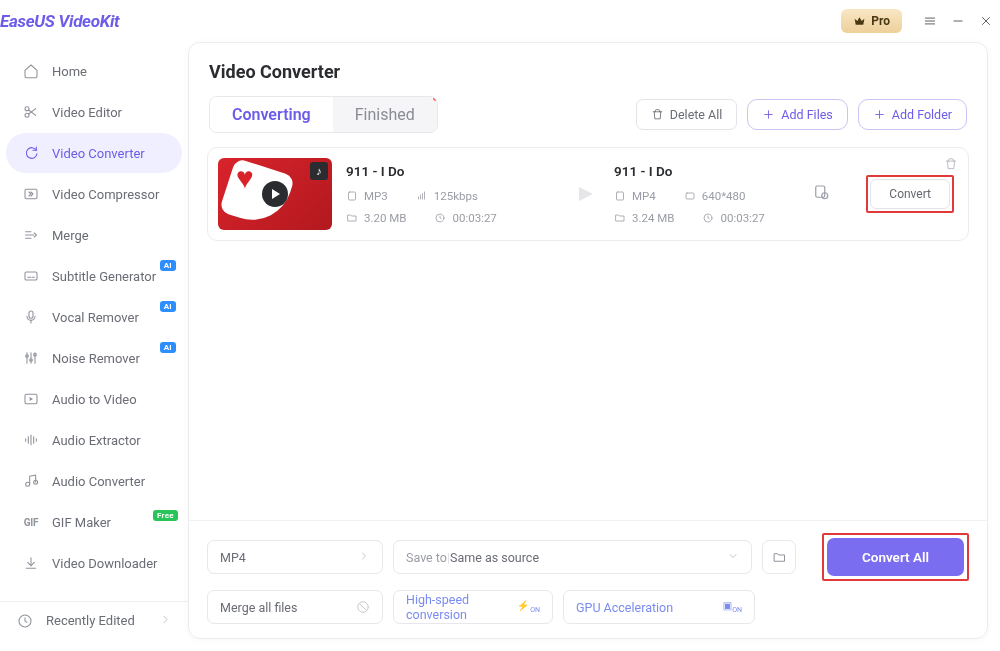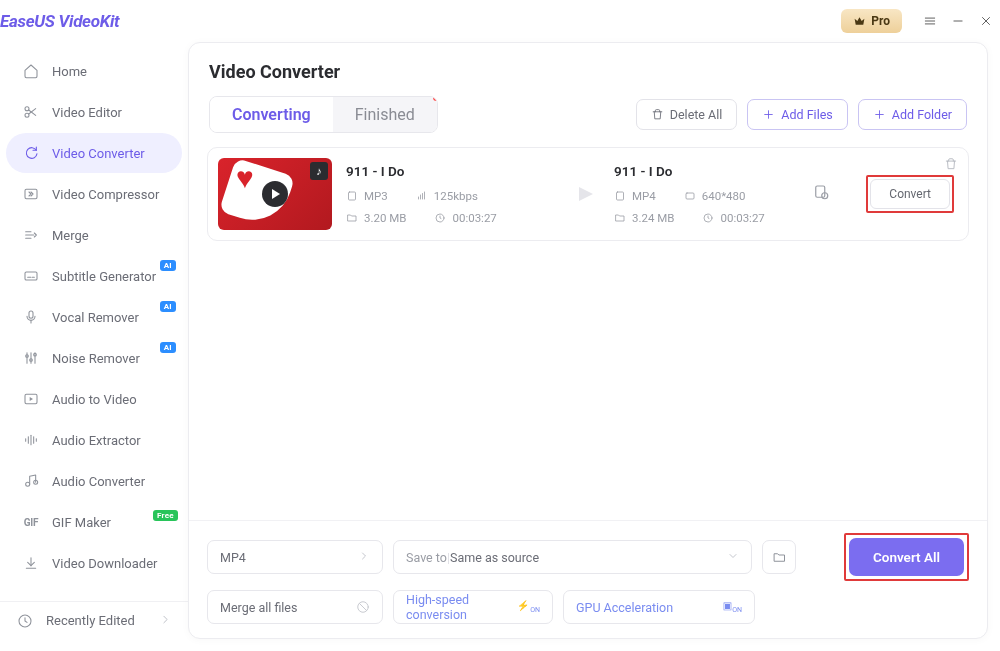--- a/index.html
+++ b/index.html
@@ -28,21 +28,21 @@
 .main { position:absolute; left:188px; top:42px; right:12px; bottom:12px; background:#fff; border:1px solid #ececf0; border-radius:12px; box-shadow:0 1px 8px rgba(0,0,0,0.03); display:flex; flex-direction:column; }
 .m-head { padding:18px 20px 0; }
 .m-title { font-size:18px; font-weight:700; color:#2b2c30; margin-bottom:14px; }
 .m-bar { display:flex; align-items:center; gap:10px; }
 .tabs { display:flex; border:1px solid #e7e7ec; border-radius:8px; overflow:hidden; position:relative; }
 .tab { padding:8px 22px; font-size:16px; color:#8a8c94; cursor:pointer; background:#f5f5f8; position:relative; }
 .tab.active { background:#fff; color:#6d5ce8; font-weight:600; }
 .tab .dot { position:absolute; top:-3px; right:-3px; width:7px; height:7px; background:#ff4a4a; border-radius:50%; }
 .m-bar-sp { flex:1; }
 .hbtn { display:flex; align-items:center; gap:6px; border:1px solid #e3e3e9; border-radius:7px; padding:7px 14px; font-size:12.5px; color:#6b6d76; cursor:pointer; background:#fff; }
-.hbtn.purple { border-color:#c9c4f3; color:#6d5ce8; }
+.hbtn.purple { border-color:#c9c4f3; color:#6d5ce8;border-radius:10px; }
 .hbtn svg { width:13px; height:13px; }
 
 .list { flex:1; padding:14px 18px; overflow:auto; }
 .item { border:1px solid #ececf0; border-radius:10px; padding:10px 14px 10px 10px; display:flex; align-items:center; gap:14px; position:relative; }
 .thumb { width:114px; height:72px; border-radius:6px; background:linear-gradient(135deg,#d9232b,#b2191f); position:relative; overflow:hidden; flex-shrink:0; }
 .thumb::before { content:""; position:absolute; left:8px; top:8px; width:62px; height:56px; background:#fff; border-radius:10px 10px 40px 10px; transform:rotate(18deg); }
 .thumb::after { content:"♥"; position:absolute; left:18px; top:2px; font-size:30px; color:#d9232b; }
 .music-badge { position:absolute; right:4px; top:4px; width:18px; height:18px; background:#2b2c30; border-radius:3px; display:flex; align-items:center; justify-content:center; color:#fff; font-size:11px; }
 .play { position:absolute; left:50%; top:50%; transform:translate(-50%,-50%); width:26px; height:26px; background:#2b2c30; border-radius:50%; display:flex; align-items:center; justify-content:center; }
 .play::after { content:""; border-style:solid; border-width:5px 0 5px 8px; border-color:transparent transparent transparent #fff; margin-left:2px; }
@@ -69,21 +69,21 @@
 .sel.save .lbl { color:#9a9da5; }
 .sel.save .sep { color:#e0e0e5; }
 .sel .chev { margin-left:auto; color:#b5b8c0; }
 .iconbtn { width:34px; height:34px; border:1px solid #e7e7ec; border-radius:7px; display:flex; align-items:center; justify-content:center; color:#8f939b; cursor:pointer; }
 .toggle { border:1px solid #e7e7ec; border-radius:7px; height:34px; display:flex; align-items:center; padding:0 12px; font-size:12.5px; cursor:pointer; justify-content:space-between; gap:14px; }
 .toggle.merge { width:176px; color:#6b6d76; }
 .toggle.hs { width:160px; color:#7a8cf0;justify-content:flex-end; }
 .toggle.gpu { width:192px; color:#7a8cf0; }
 .t-ic { font-size:10px; color:#9a9da5; }
 .cva-wrap { margin-left:auto; border:2.5px solid #e03a3a; padding:3px; border-radius:2px; }
-.cva { background:#7b6df0; color:#fff; font-weight:600; font-size:13.5px; border:none; padding:11px 24px; border-radius:7px; cursor:pointer; }
+.cva { background:#7b6df0; color:#fff; font-weight:600; font-size:13.5px; border:none; padding:11px 35px; border-radius:7px; cursor:pointer; }
 svg { stroke:currentColor; fill:none; stroke-width:1.6; stroke-linecap:round; stroke-linejoin:round; }
 </style>
 </head>
 <body>
 
 <div class="titlebar">
   <span class="app-logo">EaseUS VideoKit</span>
   <div class="titlebar-sp"></div>
   <div class="pro-badge">
     <svg viewBox="0 0 24 24" width="13" height="13">

